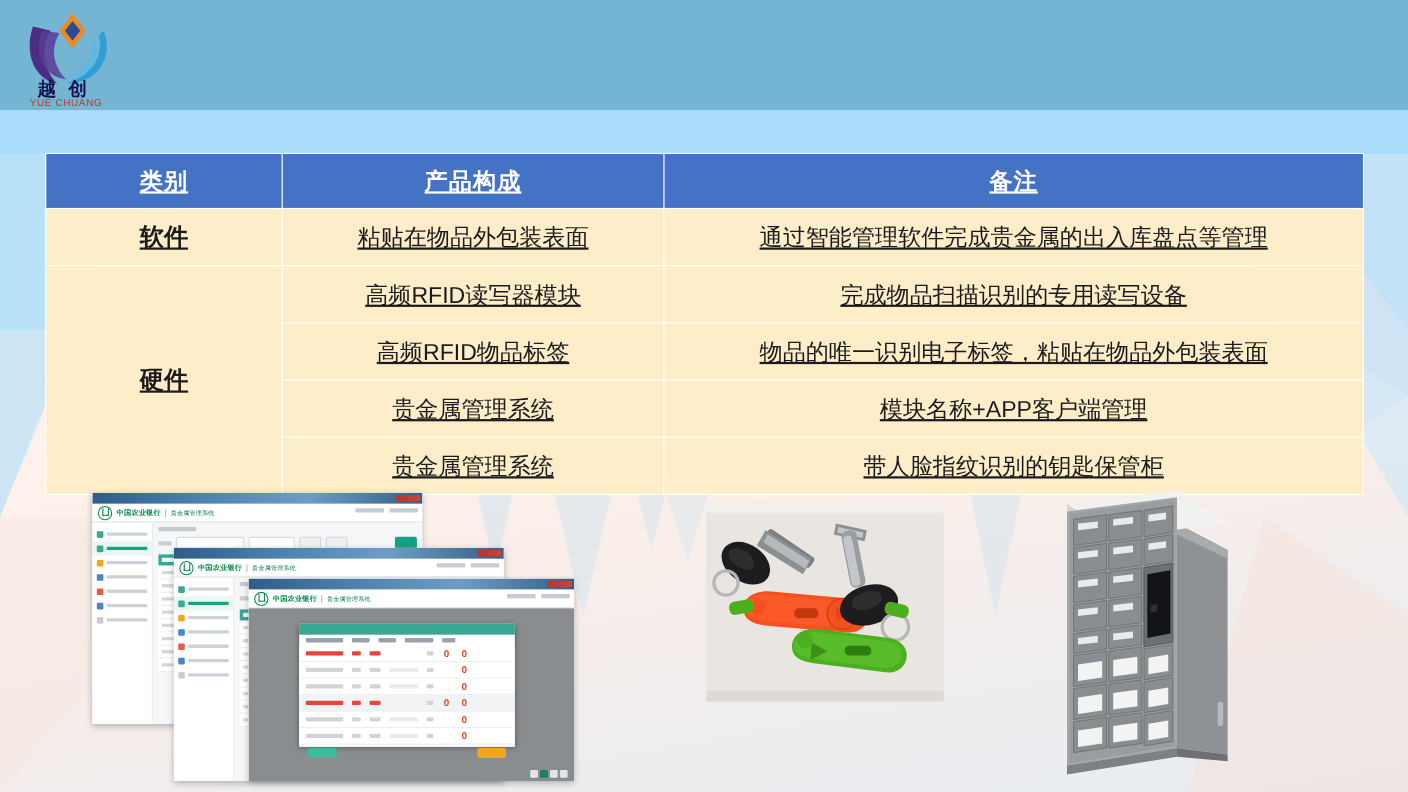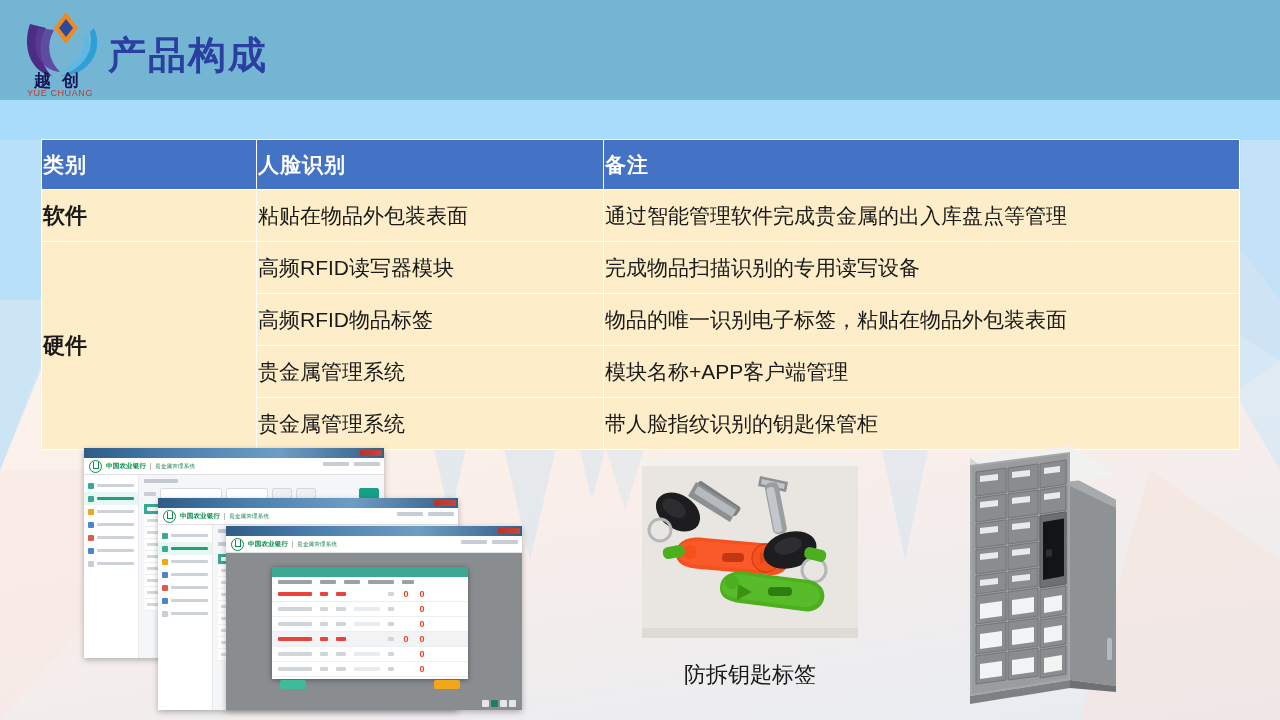--- a/index.html
+++ b/index.html
@@ -67,22 +67,23 @@
     position: absolute;
     left: 41px;
     top: 139px;
     width: 1198px;
     border-collapse: collapse;
     table-layout: fixed;
     z-index: 6;
   }
   #product-table th, #product-table td {
     border: 1.5px solid #ffffff;
-    text-align: left;
+    text-align: center;
     vertical-align: middle;
+    text-decoration: underline;
   }
   #product-table thead th {
     background: #4472c4;
     color: #ffffff;
     font-size: 21px;
     font-weight: 700;
     height: 47px;
     letter-spacing: 1px;
   }
   #product-table tbody td {
@@ -266,32 +267,31 @@
       <path d="M78 22 C 88 44, 74 70, 44 70 C 68 62, 78 46, 74 26 Z" fill="#2f9fd8"></path>
       <path d="M70 28 C 78 46, 66 64, 44 66 C 62 58, 70 44, 68 30 Z" fill="#57b9e6" opacity="0.8"></path>
       <polygon points="50,6 62,22 50,38 38,22" fill="#f08a1e"></polygon>
       <polygon points="50,13 57,22 50,31 43,22" fill="#2b4a9b"></polygon>
       <text x="18" y="80" font-family="'Liberation Sans', sans-serif" font-size="17" font-weight="700" fill="#141452">越</text>
       <text x="46" y="80" font-family="'Liberation Sans', sans-serif" font-size="17" font-weight="700" fill="#141452">创</text>
       <text x="11" y="90" font-family="'Liberation Sans', sans-serif" font-size="9" letter-spacing="0.6" fill="#c0392b">YUE CHUANG</text>
     </svg>
   </div>
 
-  <div id="slide-title">产品构成</div>
 
   <table id="product-table">
     <colgroup>
       <col class="col-cat">
         <col class="col-mod">
         <col class="col-note">
     </colgroup>
     <thead>
       <tr>
         <th>类别</th>
-        <th>人脸识别</th>
+        <th>产品构成</th>
         <th>备注</th>
       </tr>
     </thead>
     <tbody>
       <tr>
         <td class="cat-cell">软件</td>
         <td>粘贴在物品外包装表面</td>
         <td>通过智能管理软件完成贵金属的出入库盘点等管理</td>
       </tr>
       <tr>
@@ -669,21 +669,20 @@
 
       <g>
         <path d="M78 130 C78 118, 90 112, 104 114 L166 122 C178 124, 184 132, 182 141 C180 150, 171 155, 161 153 L98 145 C85 143, 78 139, 78 130 Z" fill="#4caf1e"></path>
         <path d="M80 129 C80 120, 91 115, 103 117 L164 125 C173 126, 179 132, 178 139 C177 146, 169 150, 160 149 L98 141 C87 139, 80 136, 80 129 Z" fill="#63c733" opacity="0.5"></path>
         <polygon points="96,126 110,134 95,142" fill="#3d9016"></polygon>
         <rect x="126" y="129" width="24" height="9" rx="4" fill="#2f7d10"></rect>
         <circle cx="90" cy="124" r="7" fill="#4caf1e"></circle>
       </g>
     </svg>
   </div>
-  <div id="key-caption">防拆钥匙标签</div>
 
   <div id="cabinet">
     <svg width="190" height="272" viewBox="0 0 190 272">
 
       <polygon points="130,38 176,62 176,248 130,242" fill="#8f9294"></polygon>
       <polygon points="130,38 176,62 176,70 130,48" fill="#a8abad"></polygon>
 
       <polygon points="30,20 130,8 176,38 74,50" fill="#f1f1ef"></polygon>
       <polygon points="30,20 74,50 74,56 30,27" fill="#d6d7d5"></polygon>
 

